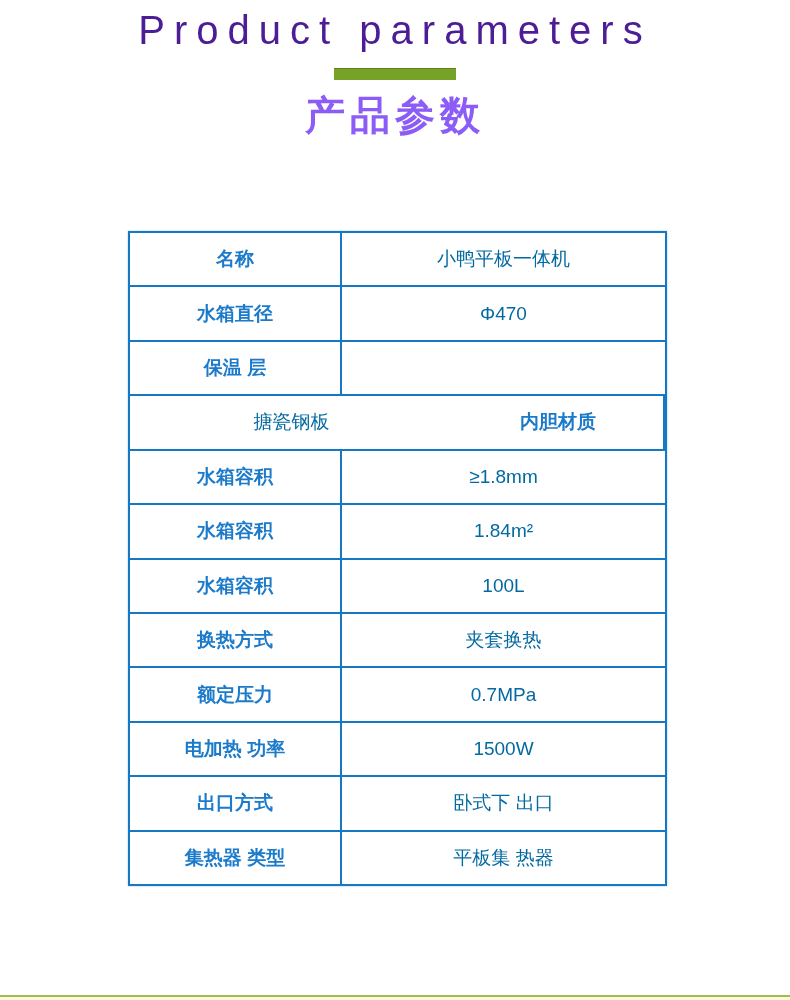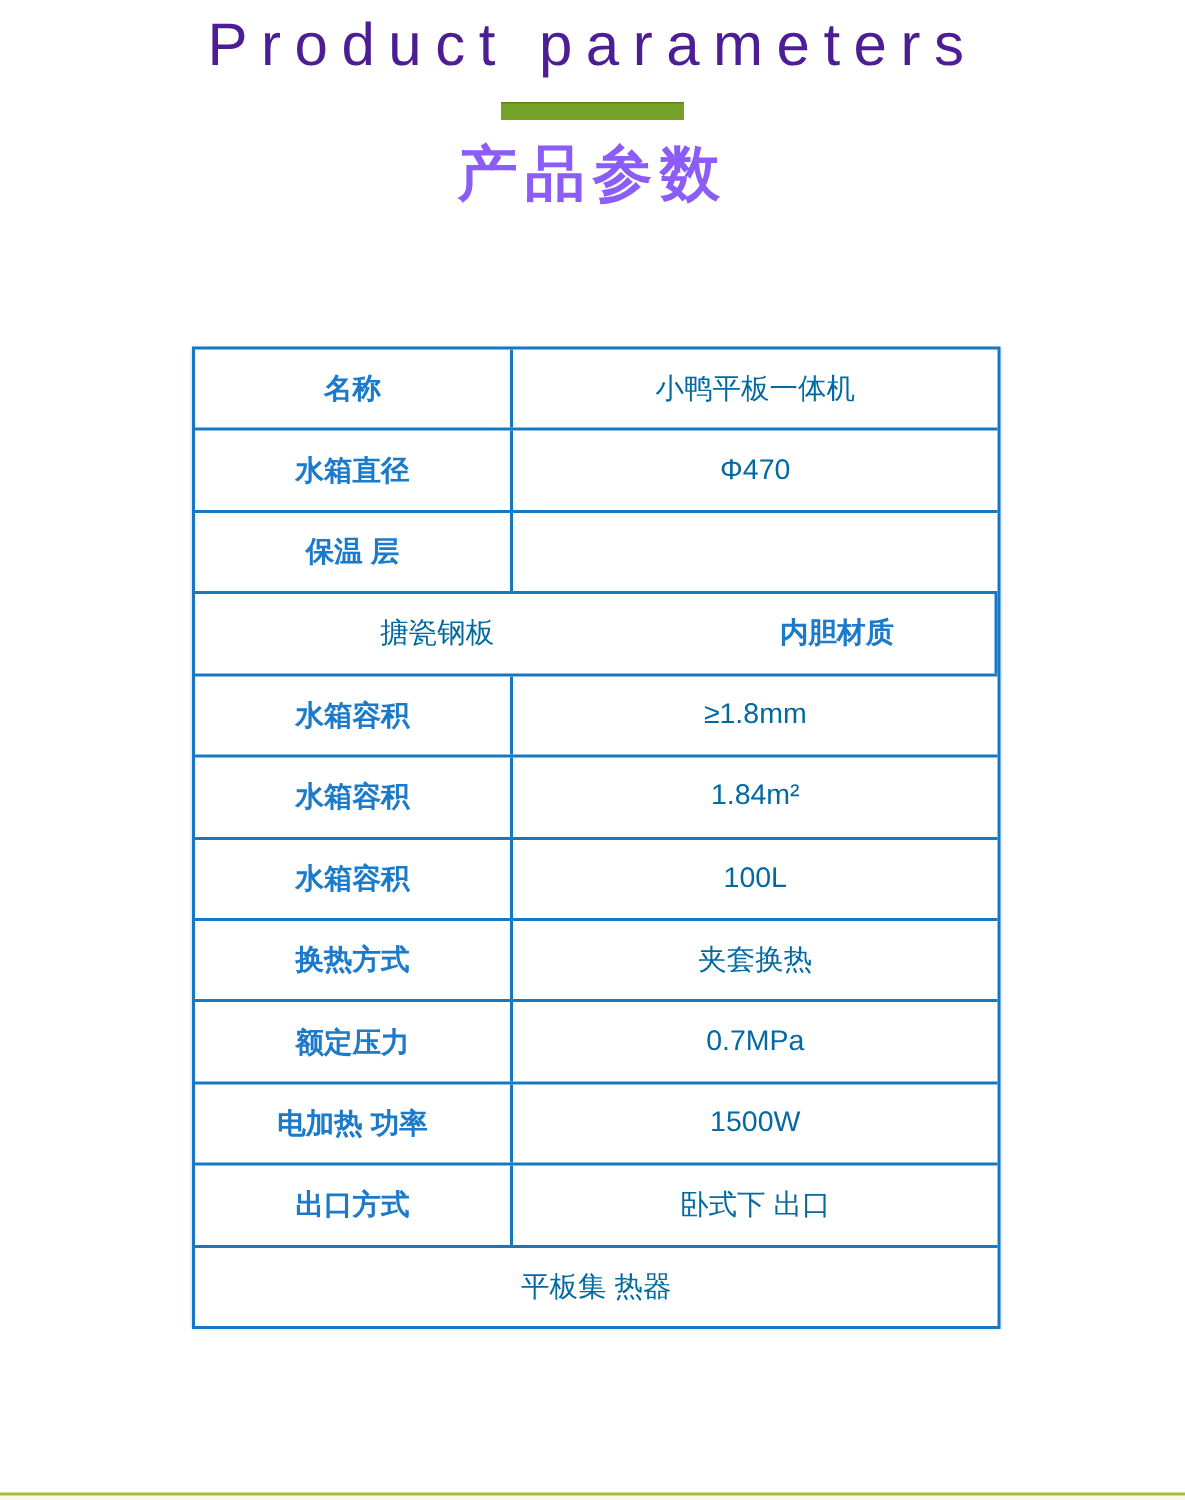--- a/index.html
+++ b/index.html
@@ -151,19 +151,20 @@
     </div>
     <div class="spec-row">
       <div class="spec-cell spec-label">电加热 功率</div>
       <div class="spec-cell spec-value">1500W</div>
     </div>
     <div class="spec-row">
       <div class="spec-cell spec-label">出口方式</div>
       <div class="spec-cell spec-value">卧式下 出口</div>
     </div>
     <div class="spec-row">
+      <div class="spec-cell spec-label">集热器 类型</div>
       <div class="spec-cell spec-value">平板集 热器</div>
     </div>
   </div>
 
   <div class="bottom-strip"></div>
 
 </div>
 
 </body></html>

